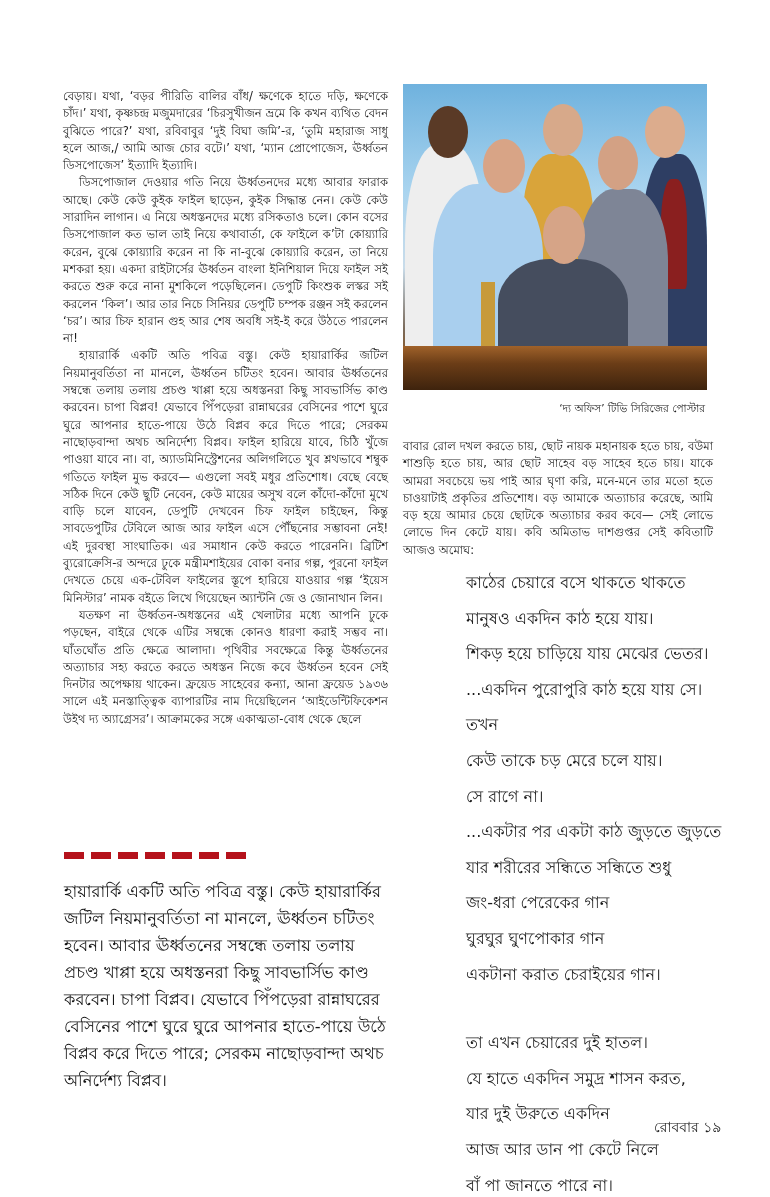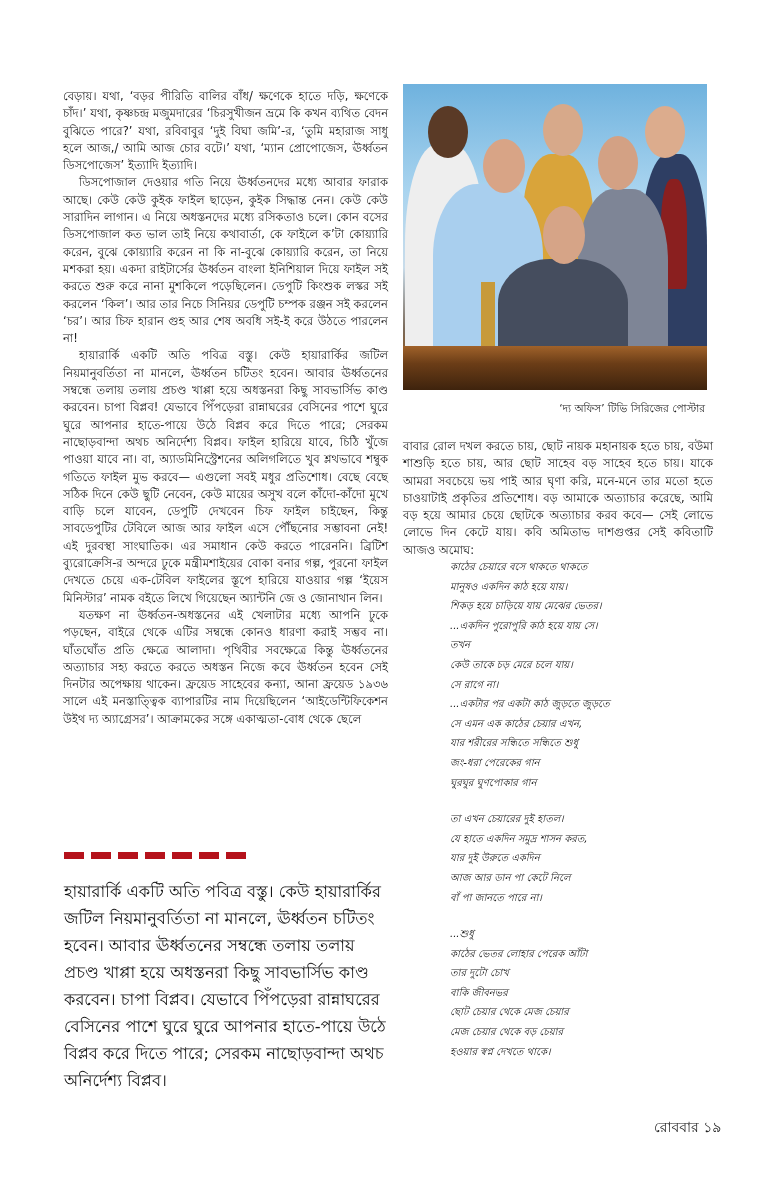--- a/index.html
+++ b/index.html
@@ -20,21 +20,21 @@
   .photo { position: absolute; left: 403px; top: 84px; width: 304px; height: 306px;
            background: linear-gradient(180deg, #6fb2de 0%, #a9d4ef 35%, #c9dcea 60%, #7a6a5a 80%, #8a5a2c 88%, #4a2e14 100%);
            overflow: hidden; }
   .figure { position: absolute; border-radius: 40% 40% 8% 8%; }
   .head { position: absolute; border-radius: 50%; }
 
   .caption { position: absolute; right: 63px; top: 401px; font-size: 10.5px; color: #222; }
 
   .right-col { position: absolute; left: 403px; top: 438px; width: 310px; }
   .poem { position: absolute; left: 450px; top: 557px; width: 260px; }
-  .poem-line { font-size: 10px; line-height: 19.6px; margin: 0; white-space: nowrap; font-style: italic; }
+  .poem-line { font-size: 16px; line-height: 19.6px; margin: 16px; white-space: nowrap; }
   .stanza-gap { height: 17px; }
 
   .folio { position: absolute; left: 654px; top: 1116px; font-size: 14px; color: #222; }
 </style>
 </head>
 <body>
 
 <div class="page">
 
   <div class="left-col">
@@ -83,24 +83,24 @@
 
   <div class="poem">
     <p class="poem-line">কাঠের চেয়ারে বসে থাকতে থাকতে</p>
     <p class="poem-line">মানুষও একদিন কাঠ হয়ে যায়।</p>
     <p class="poem-line">শিকড় হয়ে চাড়িয়ে যায় মেঝের ভেতর।</p>
     <p class="poem-line">...একদিন পুরোপুরি কাঠ হয়ে যায় সে।</p>
     <p class="poem-line">তখন</p>
     <p class="poem-line">কেউ তাকে চড় মেরে চলে যায়।</p>
     <p class="poem-line">সে রাগে না।</p>
     <p class="poem-line">...একটার পর একটা কাঠ জুড়তে জুড়তে</p>
-    <p class="poem-line">সে এমন এক কাঠের চেয়ার এখন,</p>
     <p class="poem-line">যার শরীরের সন্ধিতে সন্ধিতে শুধু</p>
     <p class="poem-line">জং-ধরা পেরেকের গান</p>
     <p class="poem-line">ঘুরঘুর ঘুণপোকার গান</p>
+    <p class="poem-line">একটানা করাত চেরাইয়ের গান।</p>
     <div class="stanza-gap"></div>
     <p class="poem-line">তা এখন চেয়ারের দুই হাতল।</p>
     <p class="poem-line">যে হাতে একদিন সমুদ্র শাসন করত,</p>
     <p class="poem-line">যার দুই উরুতে একদিন</p>
     <p class="poem-line">আজ আর ডান পা কেটে নিলে</p>
     <p class="poem-line">বাঁ পা জানতে পারে না।</p>
     <div class="stanza-gap"></div>
     <p class="poem-line">...শুধু</p>
     <p class="poem-line">কাঠের ভেতর লোহার পেরেক আঁটা</p>
     <p class="poem-line">তার দুটো চোখ</p>

